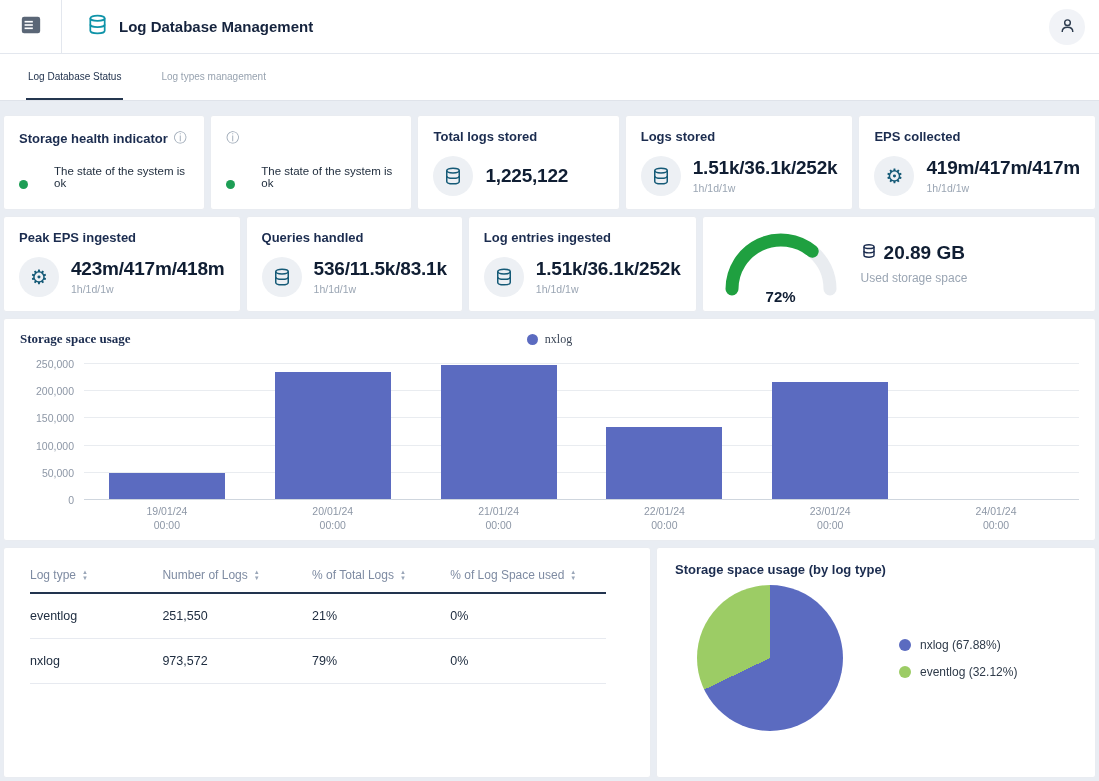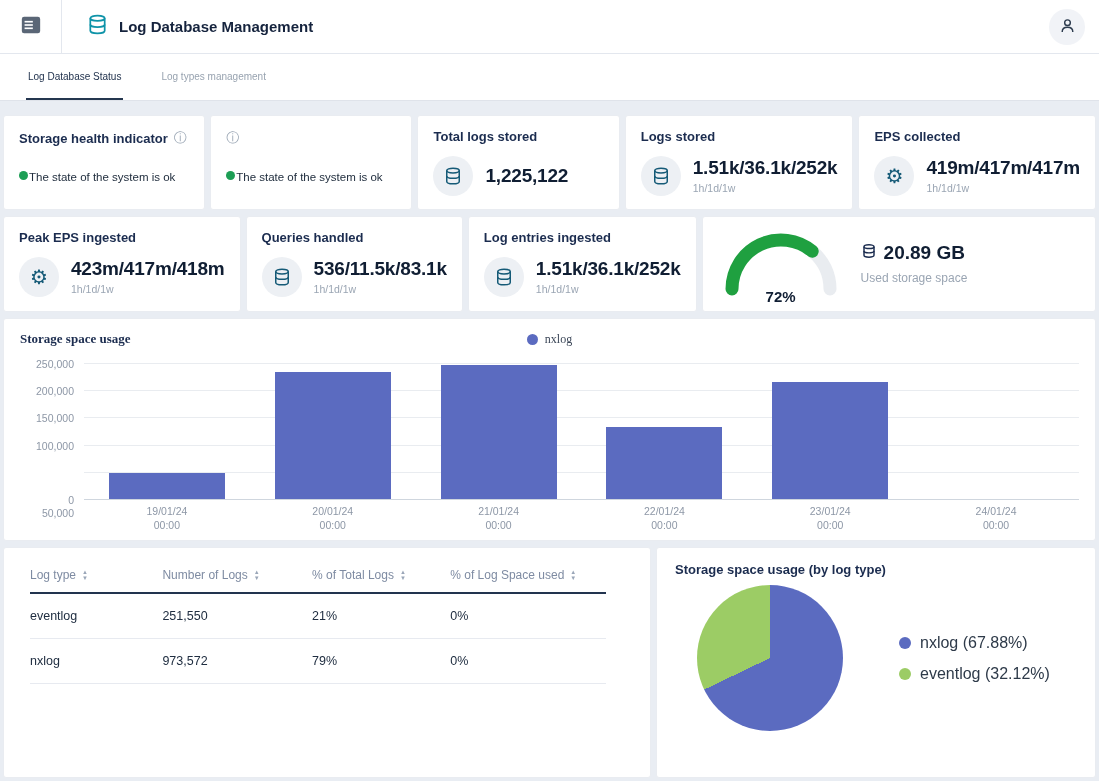--- a/index.html
+++ b/index.html
@@ -24,21 +24,21 @@
   .tab.active { color:#22334e; border-bottom-color:#24364f; }
 
   
   .content { flex:1; padding:14px 3px 3px; display:flex; flex-direction:column; gap:6px; min-height:0; }
   .row-1, .row-2 { display:grid; grid-template-columns:repeat(5,1fr); gap:5px; }
   .card { background:#fff; border:1px solid #e9ecf1; border-radius:3px; padding:13px 15px; }
 
   .card-title { font-size:13px; font-weight:bold; color:#1b2c4f; display:flex; align-items:center; gap:6px; }
   .info-icon { color:#9aa6b4; font-size:13px; font-weight:normal; cursor:pointer; }
 
-  .health-status { margin-top:24px; display:flex; align-items:flex-start; gap:1px; font-size:11.5px; color:#222f3f; }
+  .health-status { margin-top:18px; display:flex; align-items:flex-end; gap:26px; font-size:11.5px; color:#222f3f; }
   .dot { width:9px; height:9px; border-radius:50%; background:#1d9e55; flex-shrink:0; }
 
   .stat-row { margin-top:12px; display:flex; align-items:center; gap:12px; }
   .icon-circle { width:40px; height:40px; border-radius:50%; background:#edf0f4; display:flex;
                  align-items:center; justify-content:center; flex-shrink:0; }
   .gear-glyph { font-size:20px; color:#155a77; line-height:1; }
   .stat-value { font-size:19px; font-weight:bold; color:#101e33; line-height:1.1; letter-spacing:-0.2px; white-space:nowrap; }
   .stat-period { font-size:10.5px; color:#9aa5b3; margin-top:3px; min-height:12px; }
 
   
@@ -82,21 +82,21 @@
   td { font-size:12.5px; color:#202e41; padding:15px 8px 15px 0; border-bottom:1px solid #e7eaf0; }
   th:nth-child(1), td:nth-child(1) { width:23%; }
   th:nth-child(2), td:nth-child(2) { width:26%; }
   th:nth-child(3), td:nth-child(3) { width:24%; }
   th:nth-child(4), td:nth-child(4) { width:27%; }
 
   .pie-card { padding:14px 18px; }
   .pie-content { display:flex; align-items:center; margin-top:8px; }
   .pie { width:146px; height:146px; border-radius:50%; margin-left:22px; flex-shrink:0; cursor:pointer; }
   .pie-legend { margin-left:56px; display:flex; flex-direction:column; gap:13px; }
-  .legend-item { display:flex; align-items:center; gap:9px; font-size:16px; color:#2e3a49; cursor:pointer; }
+  .legend-item { display:flex; align-items:center; gap:9px; font-size:12px; color:#2e3a49; cursor:pointer; }
   .legend-item .legend-dot { width:12px; height:12px; }
 </style>
 </head>
 <body>
 
 <div class="app">
 
   <header class="topbar">
     <button class="menu-btn">
       <span>
@@ -299,21 +299,21 @@
           <span class="legend-dot" style="background: rgb(91, 107, 192);"></span>
           <span>nxlog</span>
         </div>
       </div>
       <div class="plot-row">
         <div class="ylabels">
             <div class="ylab" style="top: 0%;">250,000</div>
             <div class="ylab" style="top: 20%;">200,000</div>
             <div class="ylab" style="top: 40%;">150,000</div>
             <div class="ylab" style="top: 60%;">100,000</div>
-            <div class="ylab" style="top: 80%; margin-top: 40px;">50,000</div>
+            <div class="ylab" style="top: 80%;">50,000</div>
             <div class="ylab" style="top: 100%;">0</div>
           </div>
         <div class="plot-area">
             <div class="gridline" style="top: 0%;"></div>
             <div class="gridline" style="top: 20%;"></div>
             <div class="gridline" style="top: 40%;"></div>
             <div class="gridline" style="top: 60%;"></div>
             <div class="gridline" style="top: 80%;"></div>
             <div class="gridline axisline" style="top: 100%;"></div>
             <div class="bars">

